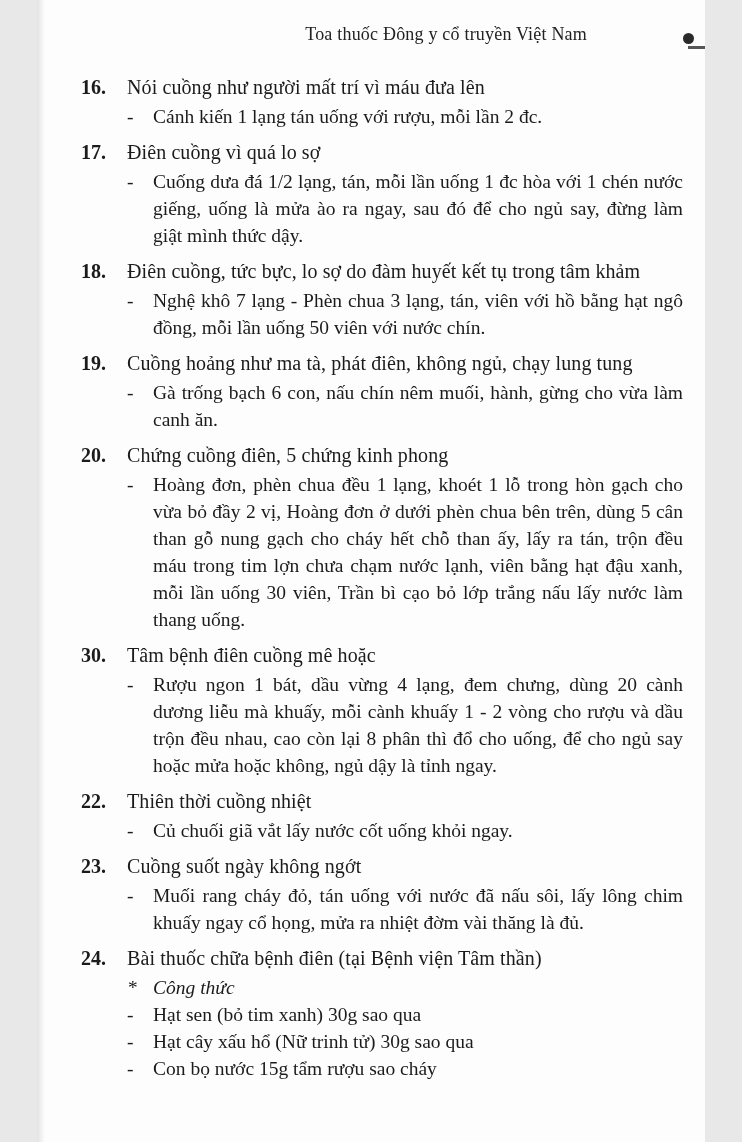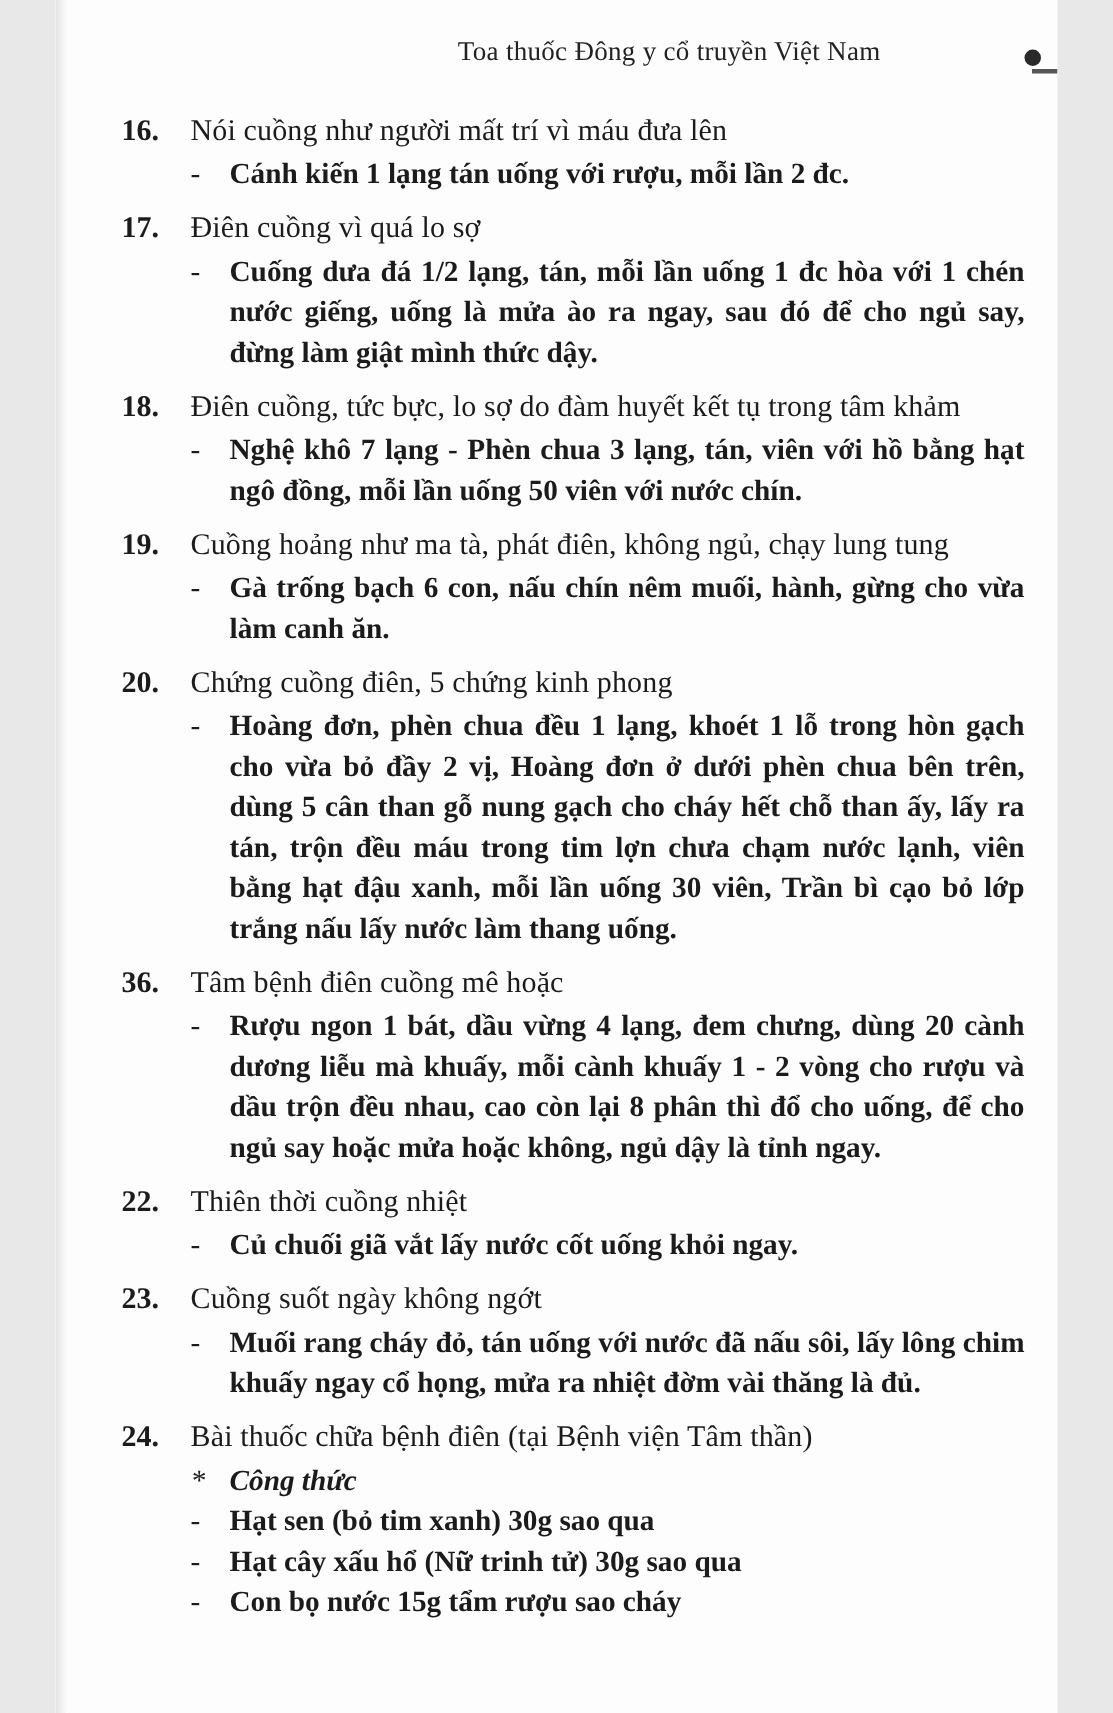--- a/index.html
+++ b/index.html
@@ -75,21 +75,20 @@
     font-size:19.5px;
     line-height:27px;
   }
   .entry-marker{
     flex:0 0 26px;
     text-align:left;
   }
   .entry-text{
     flex:1;min-width:0;
     text-align:justify;
-    font-weight:bold;
   }
   .entry.italic .entry-marker,
   .entry.italic .entry-text{
     font-style:italic;
   }
 </style>
 </head>
 <body>
 
 <div class="page">
@@ -146,21 +145,21 @@
         <div class="item-number">20.</div>
         <div class="item-body">
           <div class="item-heading">Chứng cuồng điên, 5 chứng kinh phong</div>
           <div class="entry">
             <span class="entry-marker">-</span>
             <span class="entry-text">Hoàng đơn, phèn chua đều 1 lạng, khoét 1 lỗ trong hòn gạch cho vừa bỏ đầy 2 vị, Hoàng đơn ở dưới phèn chua bên trên, dùng 5 cân than gỗ nung gạch cho cháy hết chỗ than ấy, lấy ra tán, trộn đều máu trong tim lợn chưa chạm nước lạnh, viên bằng hạt đậu xanh, mỗi lần uống 30 viên, Trần bì cạo bỏ lớp trắng nấu lấy nước làm thang uống.</span>
           </div>
         </div>
       </div>
       <div class="item">
-        <div class="item-number">36.</div>
+        <div class="item-number">30.</div>
         <div class="item-body">
           <div class="item-heading">Tâm bệnh điên cuồng mê hoặc</div>
           <div class="entry">
             <span class="entry-marker">-</span>
             <span class="entry-text">Rượu ngon 1 bát, dầu vừng 4 lạng, đem chưng, dùng 20 cành dương liễu mà khuấy, mỗi cành khuấy 1 - 2 vòng cho rượu và dầu trộn đều nhau, cao còn lại 8 phân thì đổ cho uống, để cho ngủ say hoặc mửa hoặc không, ngủ dậy là tỉnh ngay.</span>
           </div>
         </div>
       </div>
       <div class="item">
         <div class="item-number">22.</div>

